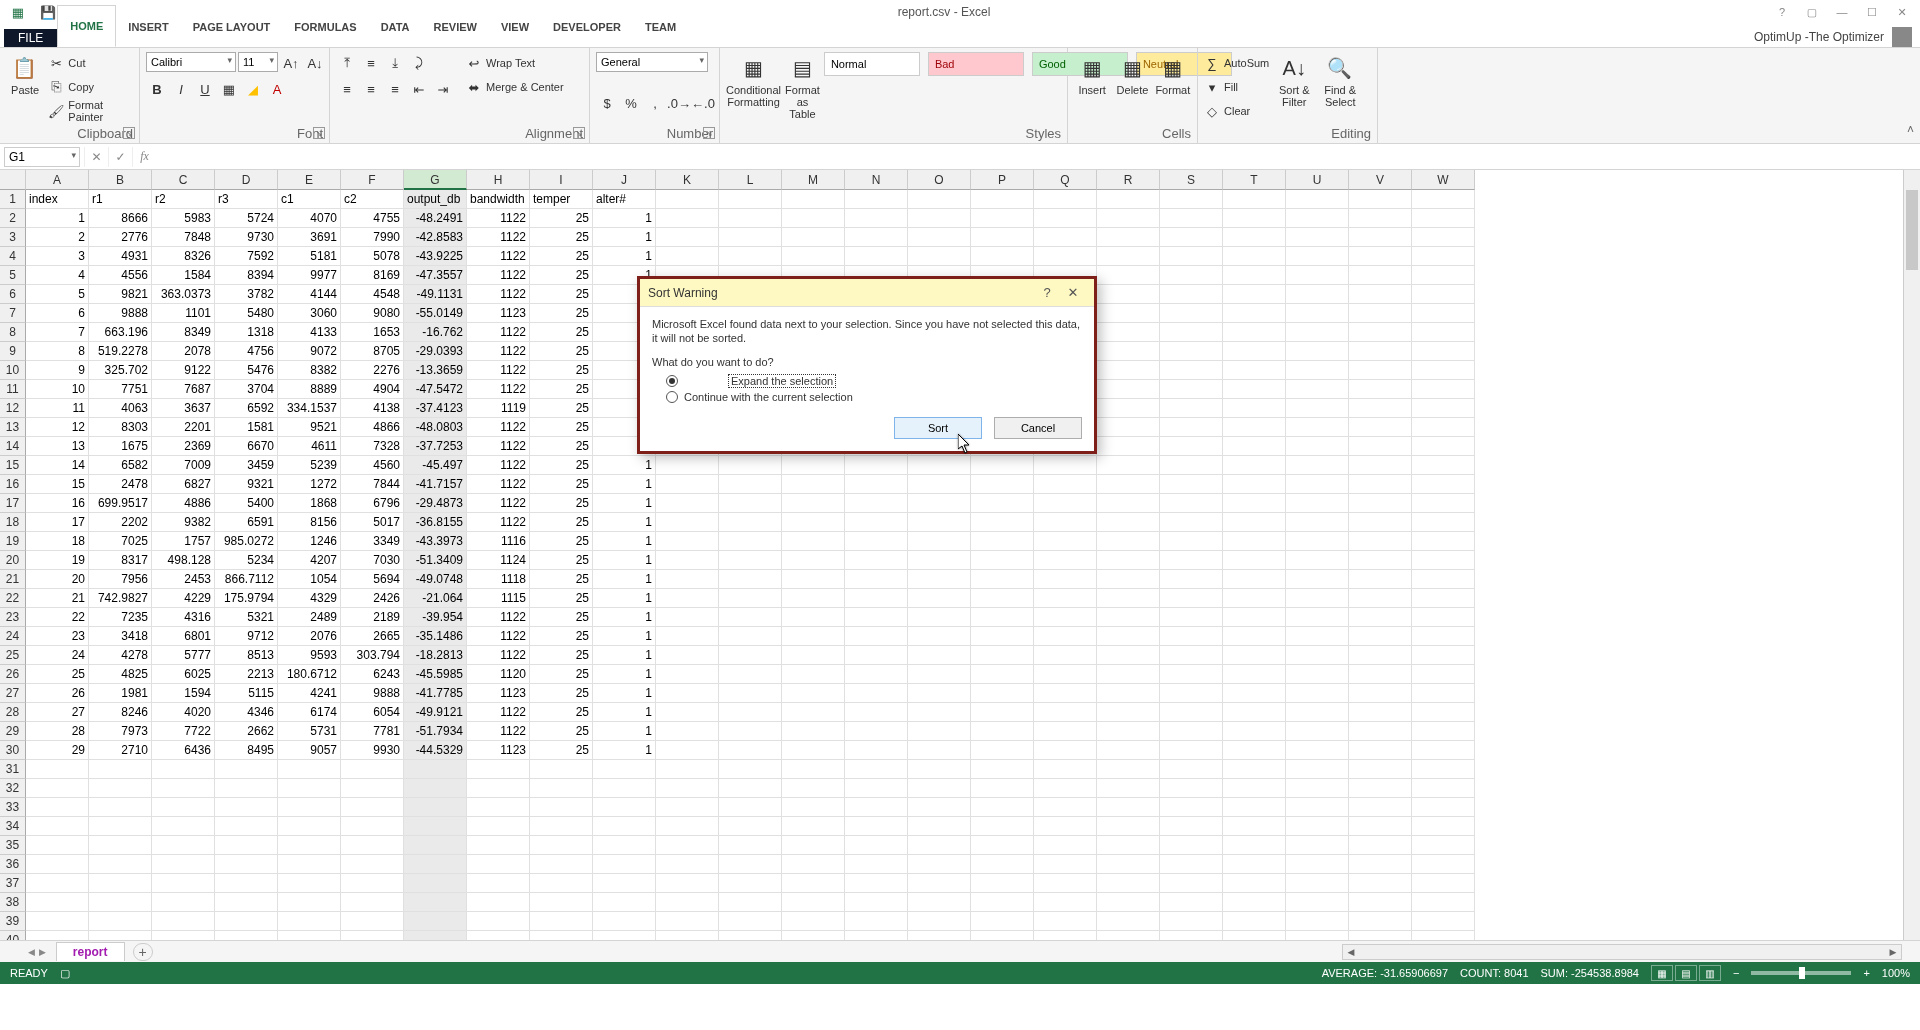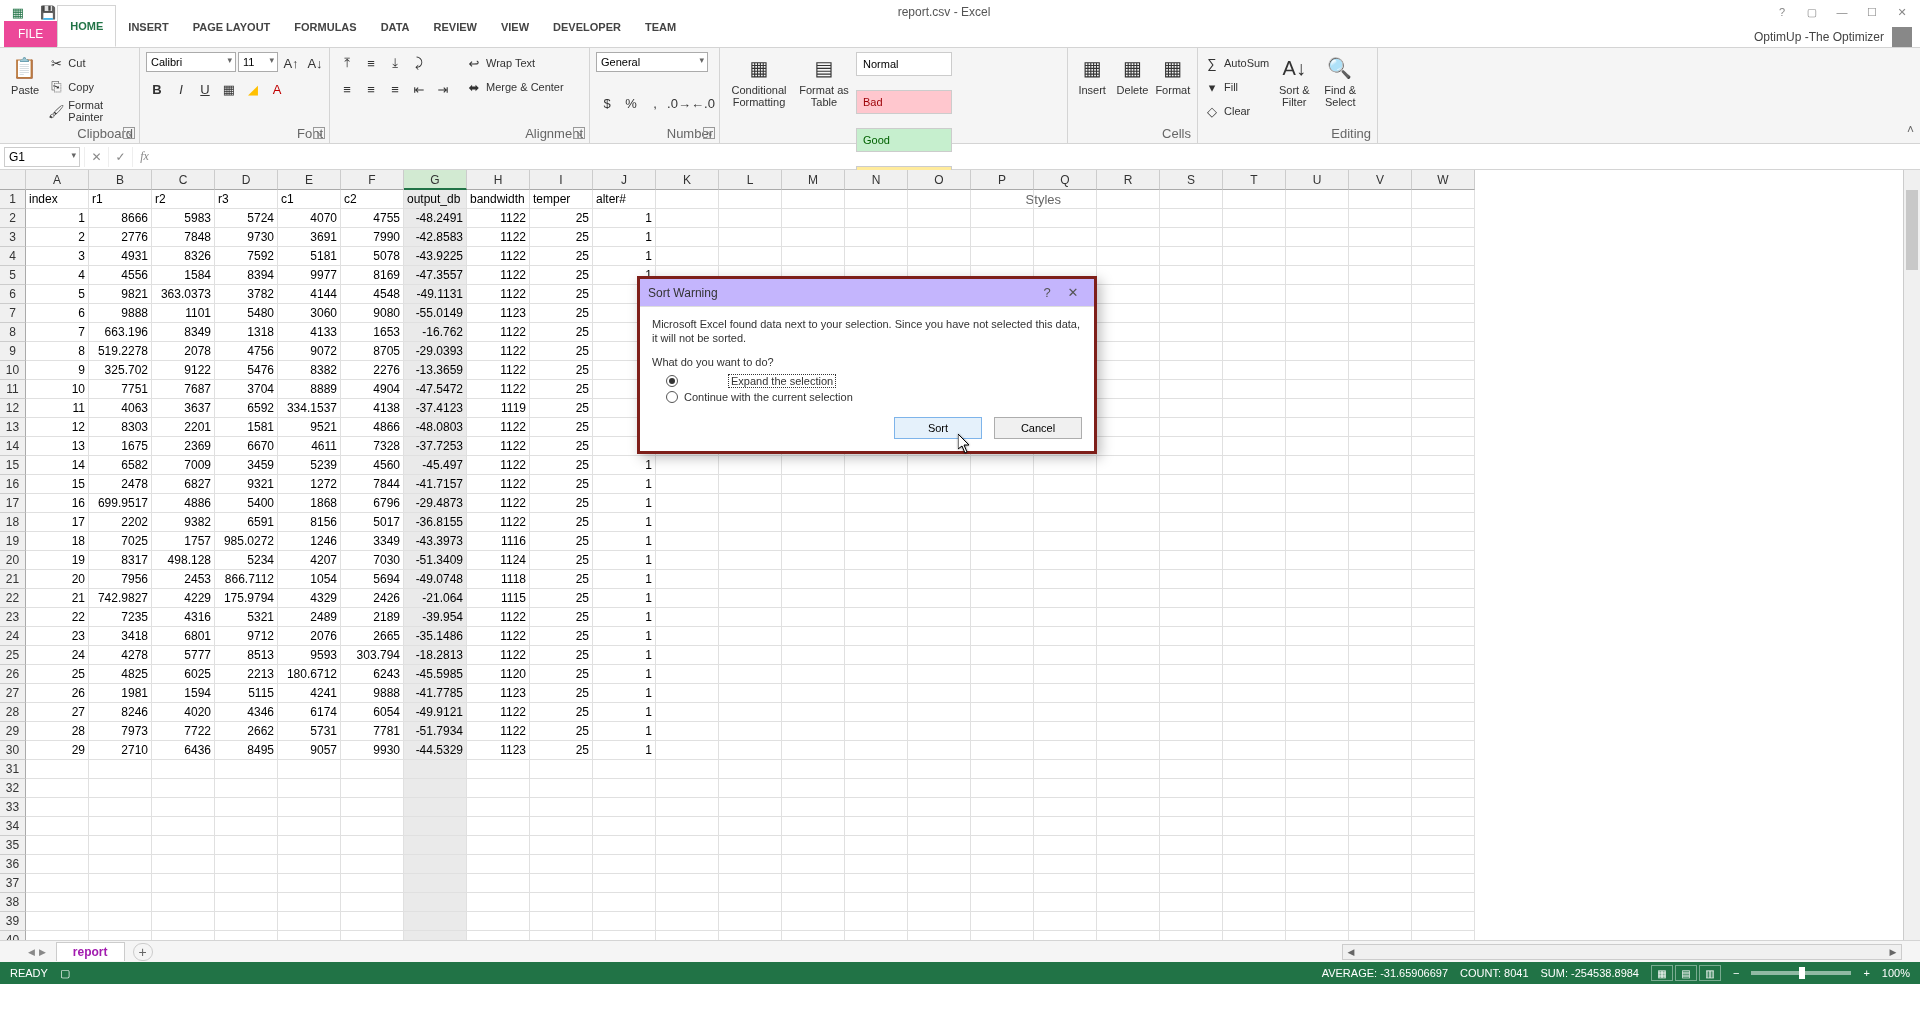--- a/index.html
+++ b/index.html
@@ -8,21 +8,21 @@
 
 .titlebar { height: 24px; background: #fff; display: flex; align-items: center; }
 .qat { display: flex; align-items: center; gap: 10px; padding-left: 8px; }
 .qat-btn { width: 20px; height: 20px; display: flex; align-items: center; justify-content: center; color: #555; font-size: 13px; }
 .title-center { flex: 1; text-align: center; color: #555; font-size: 12px; }
 .win-controls { display: flex; gap: 6px; padding-right: 6px; }
 .win-btn { width: 24px; height: 20px; display: flex; align-items: center; justify-content: center; color: #888; font-size: 11px; }
 
 
 .ribbon-tabs { height: 24px; background: #fff; display: flex; align-items: flex-end; padding-left: 4px; border-bottom: 1px solid #d4d4d4; }
-.file-tab { background: #ec4899; color: #fff; padding: 4px 14px; font-size: 12px; height: 26px; display: flex; align-items: center; }
+.file-tab { background: #0f172a; color: #fff; padding: 4px 14px; font-size: 12px; height: 18px; display: flex; align-items: center; }
 .rtab { padding: 20px 12px; font-size: 11px; color: #444; height: 22px; display: flex; align-items: center; cursor: pointer; font-weight: bold; }
 .rtab.active { border: 1px solid #d4d4d4; border-bottom: 1px solid #fff; background: #fff; color: #217346; }
 .ribbon-right { margin-left: auto; display: flex; align-items: center; gap: 8px; padding-right: 8px; color: #444; }
 .ribbon-right .avatar { width: 20px; height: 20px; background: #888; }
 
 
 .ribbon { height: 96px; background: #f5f5f5; border-bottom: 1px solid #d4d4d4; display: flex; }
 .rgroup { border-right: 1px solid #d4d4d4; padding: 4px 6px 2px 6px; display: flex; flex-direction: column; position: relative; }
 .rgroup-label { text-align: right; color: #666; font-size: 13px; padding-top: 2px; }
 .rgroup-body { flex: 1; display: flex; align-items: flex-start; gap: 4px; }
@@ -30,21 +30,21 @@
 .big-btn { display: flex; flex-direction: column; align-items: center; width: 42px; padding-top: 2px; font-size: 11px; color: #333; }
 .big-btn .ico { width: 28px; height: 28px; margin-bottom: 2px; display:flex; align-items:center; justify-content:center; font-size:20px; }
 .small-row { display: flex; flex-direction: column; gap: 2px; }
 .small-item { display: flex; align-items: center; gap: 4px; font-size: 11px; color: #333; height: 22px; }
 .small-item .ico { width: 16px; height: 16px; display:flex; align-items:center; justify-content:center; font-size:13px; }
 .font-box { display: flex; gap: 2px; }
 .combo { border: 1px solid #ababab; background: #fff; height: 20px; padding: 0 16px 0 4px; font-size: 11px; display: flex; align-items: center; position: relative; }
 .combo::after { content: "▾"; position: absolute; right: 3px; top: 2px; color: #666; font-size: 9px; }
 .btnrow { display: flex; gap: 2px; }
 .tbtn { width: 22px; height: 22px; border: 1px solid transparent; display: flex; align-items: center; justify-content: center; font-size: 13px; color: #333; }
-.style-gallery { display: grid; grid-template-columns: 1fr; gap: 14px; }
+.style-gallery { display: grid; grid-template-columns: 1fr 1fr 1fr 1fr; gap: 8px; }
 .style-cell { width: 96px; height: 24px; border: 1px solid #ccc; padding: 2px 6px; font-size: 11px; display:flex; align-items:center; }
 .style-normal { background: #fff; }
 .style-bad { background: #ffc7ce; color: #9c0006; }
 .style-good { background: #c6efce; color: #006100; }
 .style-neutral { background: #ffeb9c; color: #9c6500; }
 
 
 .formula-bar { height: 26px; border-bottom: 1px solid #d4d4d4; display: flex; align-items: center; }
 .name-box { width: 76px; border: 1px solid #ccc; margin: 2px 4px; height: 20px; padding: 0 16px 0 4px; position: relative; font-size: 12px; display:flex; align-items:center; }
 .name-box::after { content: "▾"; position: absolute; right: 3px; top: 2px; color: #666; font-size: 9px; }
@@ -79,21 +79,21 @@
 .status-bar { height: 22px; background: #217346; color: #fff; display: flex; align-items: center; font-size: 11px; padding: 0 10px; }
 .status-left { display: flex; gap: 12px; align-items: center; }
 .status-right { margin-left: auto; display: flex; gap: 12px; align-items: center; }
 .view-btns { display: flex; gap: 2px; }
 .view-btn { width: 22px; height: 16px; border: 1px solid rgba(255,255,255,.4); display:flex; align-items:center; justify-content:center; font-size:10px; }
 .zoom-slider { width: 100px; height: 4px; background: rgba(255,255,255,.5); position: relative; }
 .zoom-slider .thumb { position: absolute; left: 48px; top: -4px; width: 6px; height: 12px; background: #fff; }
 
 
 .dialog-frame { position: absolute; left: 637px; top: 276px; width: 460px; border: 3px solid #7e1f1a; background: #fff; box-shadow: 4px 4px 12px rgba(0,0,0,.25); z-index: 100; }
-.dlg-title { height: 28px; background: #c4b5fd; border-bottom: 1px solid #ddd; display: flex; align-items: center; padding: 0 8px; font-size: 12px; color: #333; }
+.dlg-title { height: 28px; background: #fef9c3; border-bottom: 1px solid #ddd; display: flex; align-items: center; padding: 0 8px; font-size: 12px; color: #333; }
 .dlg-title .spacer { flex: 1; }
 .dlg-tbtn { width: 26px; text-align: center; color: #555; font-size: 13px; }
 .dlg-body { padding: 10px 12px 12px 12px; font-size: 11px; color: #333; }
 .dlg-msg { margin-bottom: 10px; line-height: 1.3; }
 .dlg-q { margin: 8px 0 6px 0; }
 .dlg-radio { display: flex; align-items: center; gap: 6px; margin: 3px 0 3px 14px; }
 .radio { width: 12px; height: 12px; border: 1px solid #555; border-radius: 50%; display: inline-flex; align-items: center; justify-content: center; }
 .radio.checked::after { content: ""; width: 6px; height: 6px; background: #333; border-radius: 50%; }
 .radio-label.sel { border: 1px dotted #333; padding: 0 2px; margin-left: 44px; }
 .dlg-buttons { display: flex; justify-content: flex-end; gap: 12px; margin-top: 14px; }

